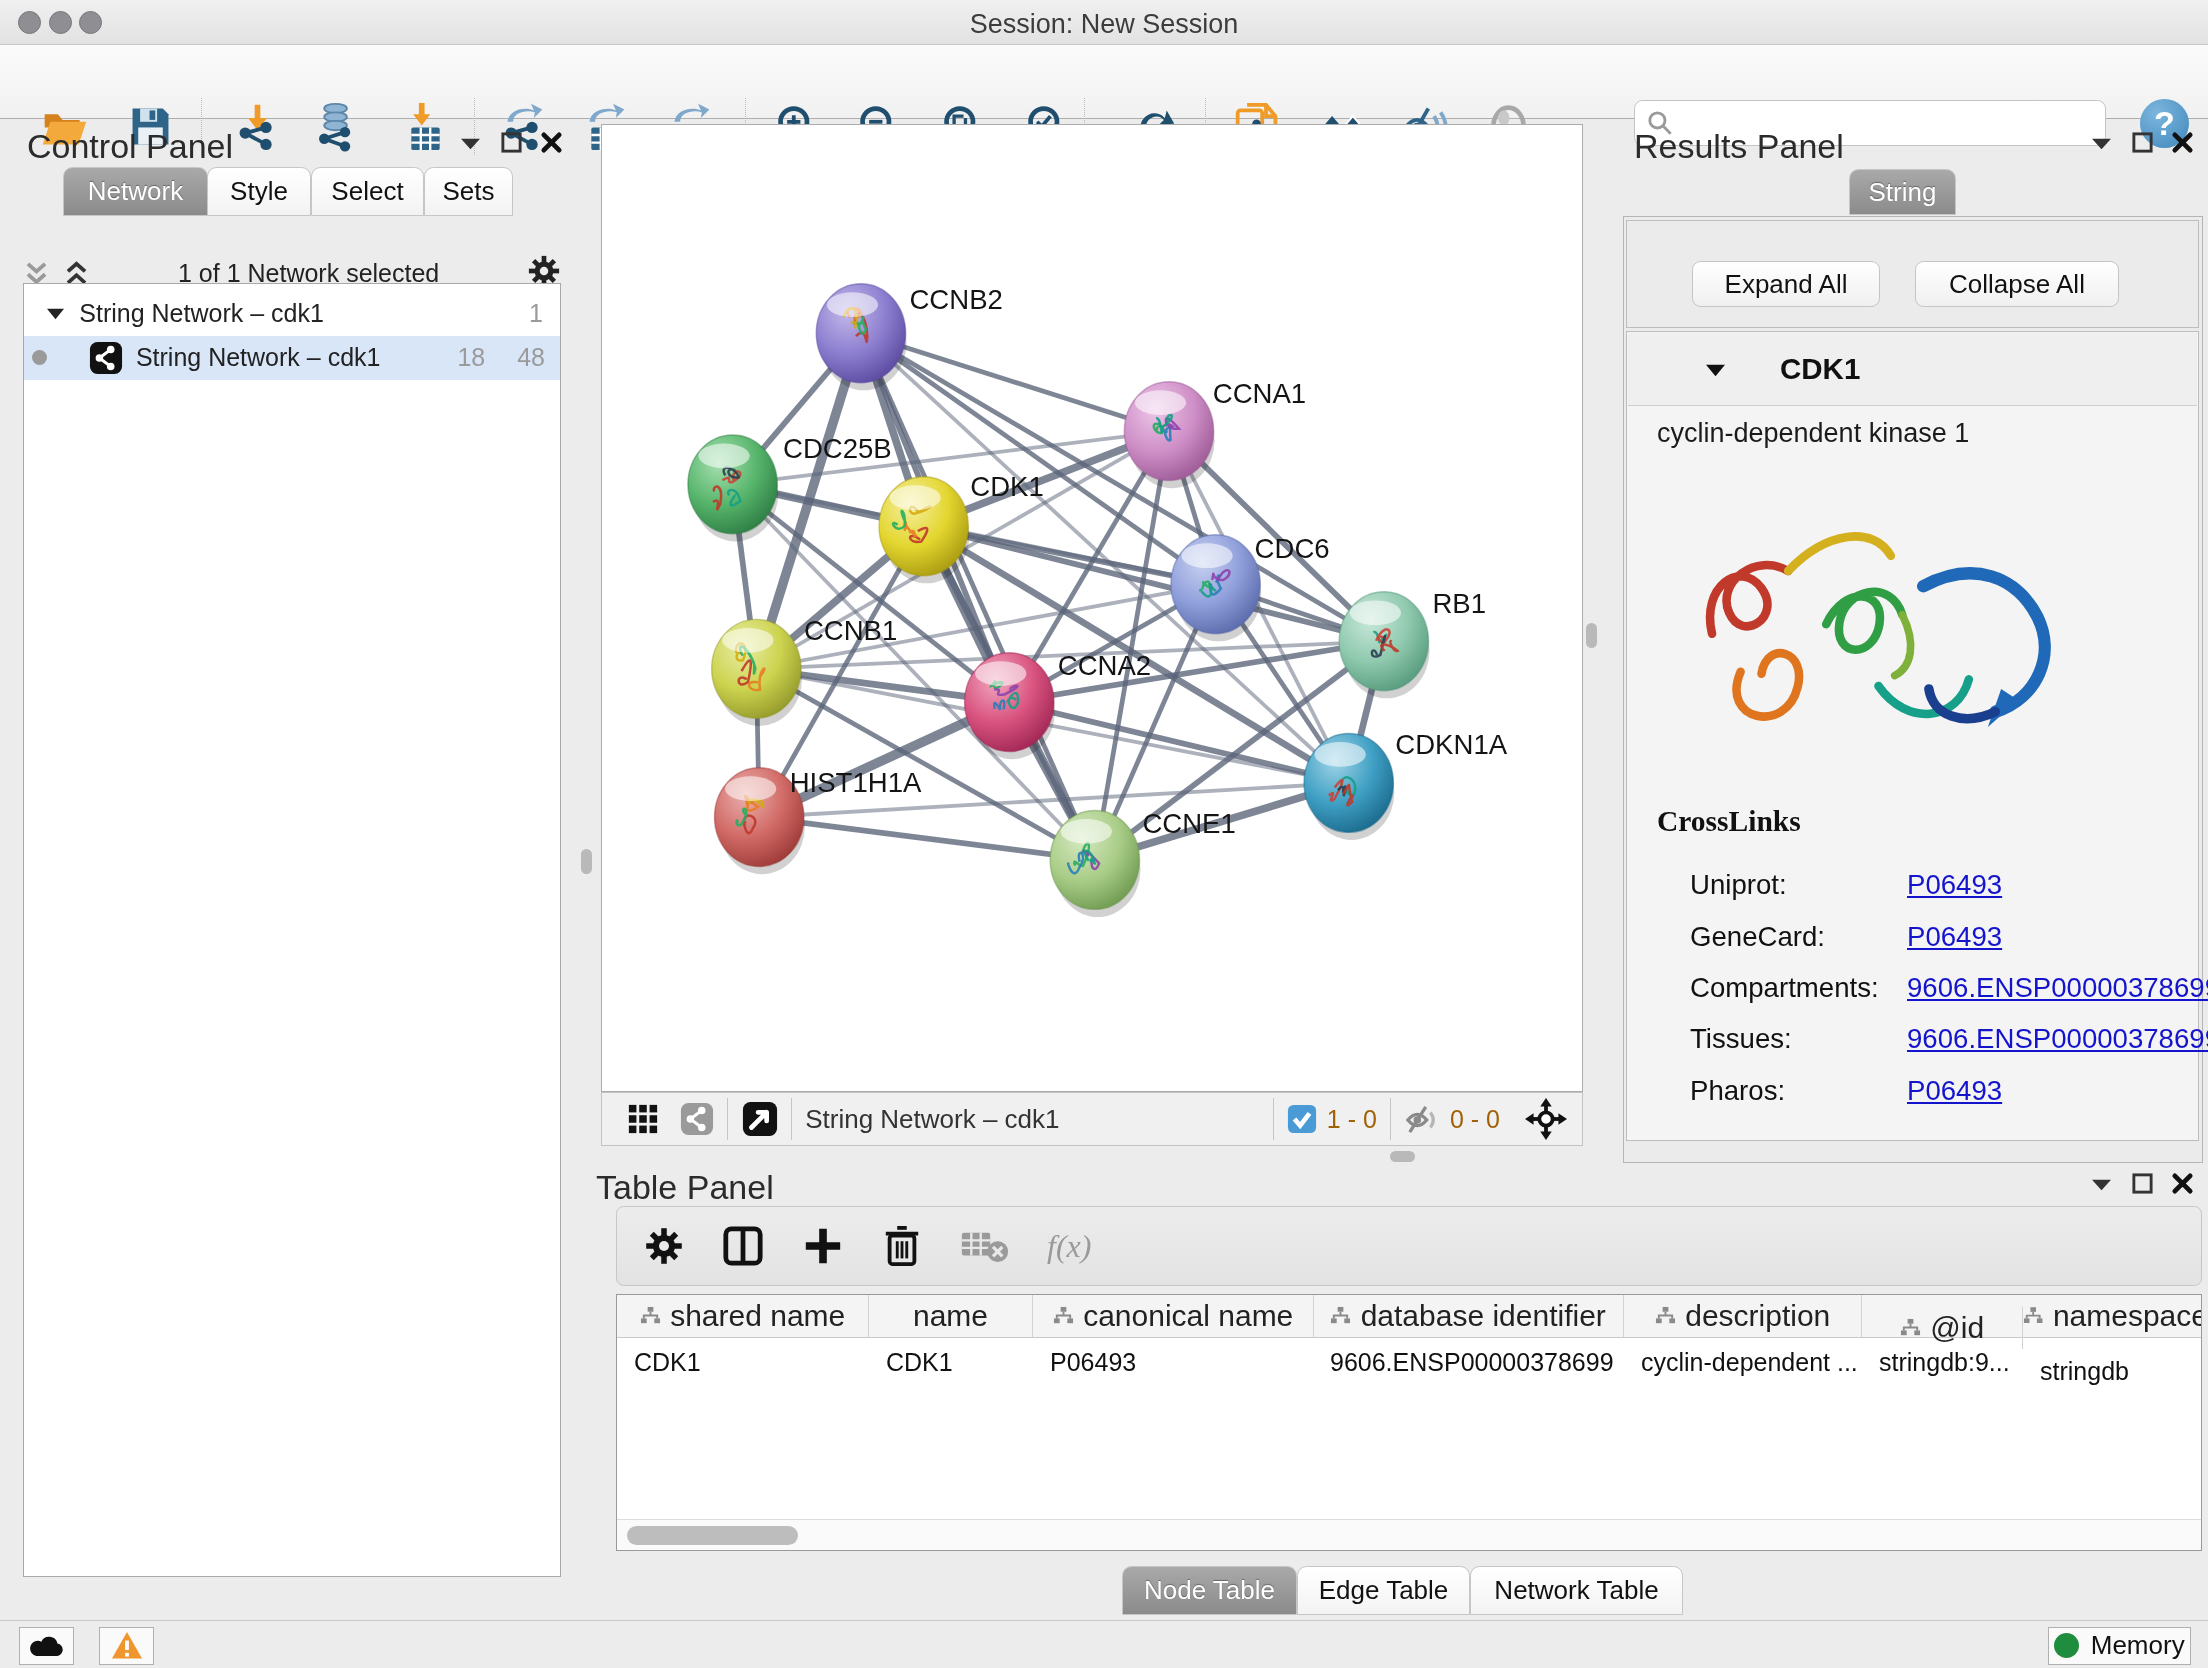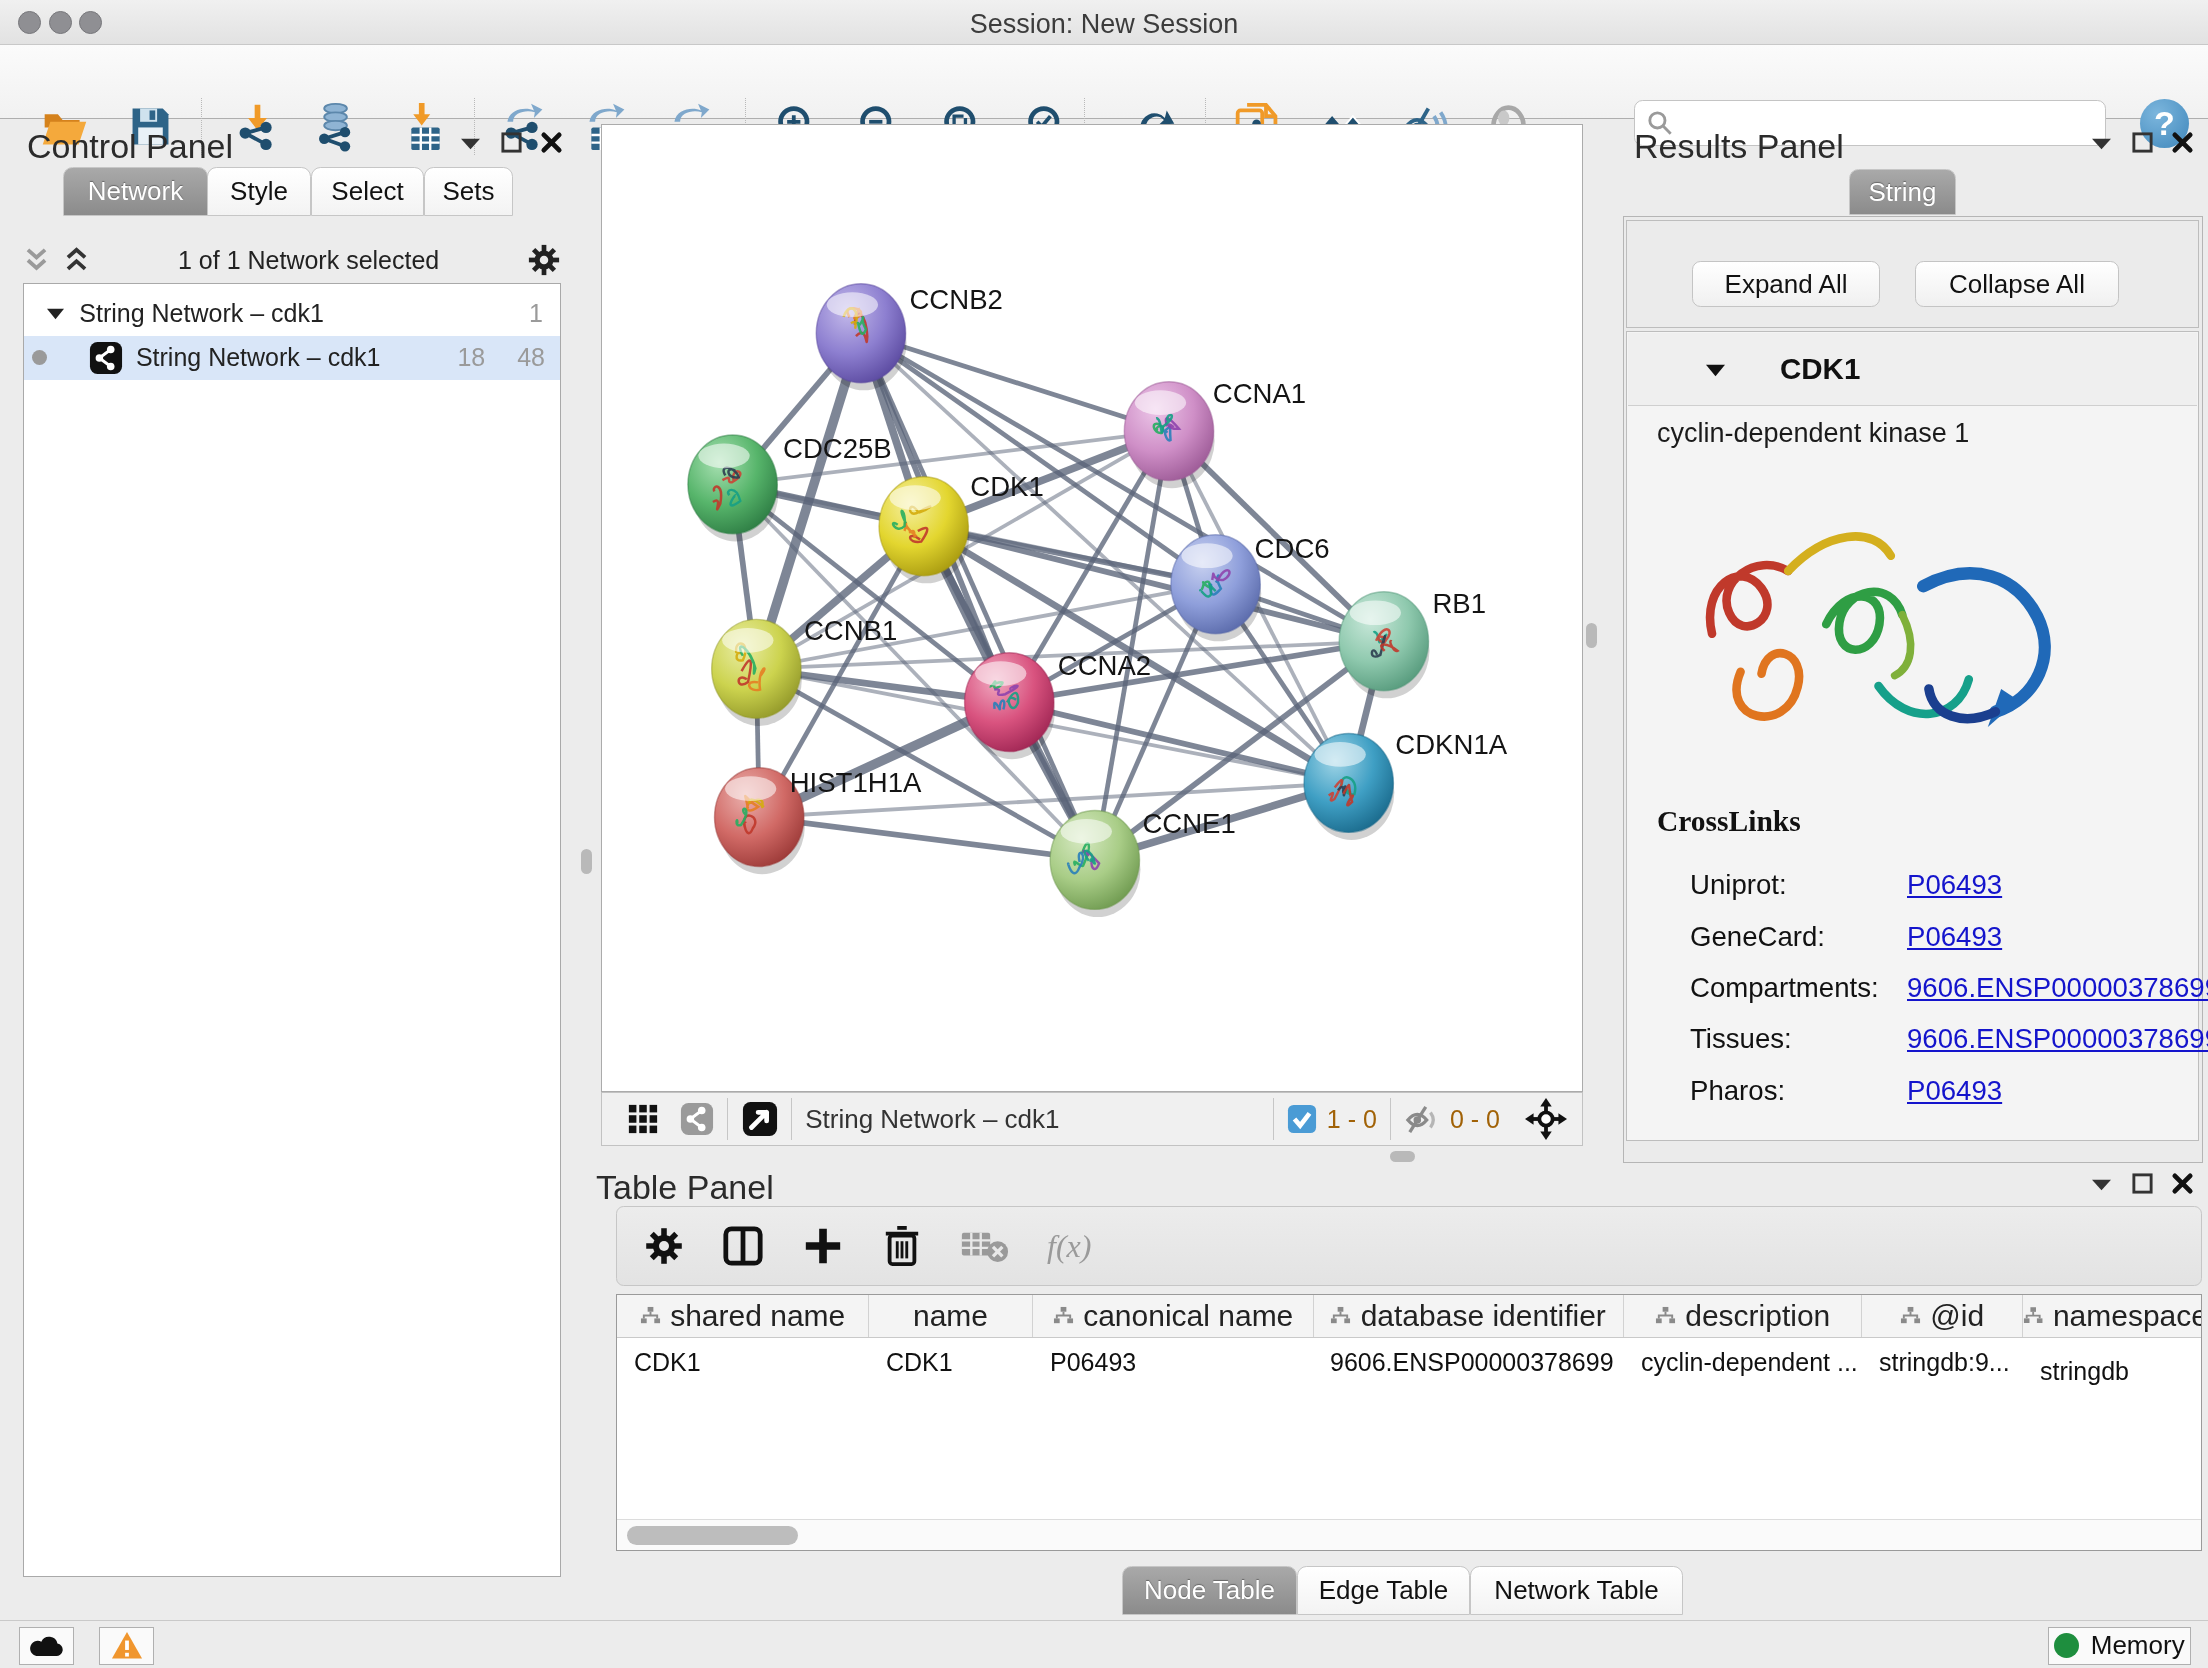--- a/index.html
+++ b/index.html
@@ -30,21 +30,21 @@
   
   .panel-title{font-size:34px;color:#2b2b2b;}
   .hdr-ctrls{display:flex;gap:17px;align-items:center;}
 
   
   #cp-title{left:27px;top:127px;}
   .tab{position:absolute;top:167px;height:49px;box-sizing:border-box;border:1px solid #c6c6c6;
     background:linear-gradient(#ffffff,#f3f3f3);color:#111;font-size:26px;display:flex;align-items:center;
     justify-content:center;border-radius:9.5px 9.5px 0 0;}
   .tab.sel{background:linear-gradient(#a9a9a9,#8b8b8b);color:#fff;text-shadow:0 -1px 1px #666;}
-  #cp-status-row{left:23px;top:240px;width:538px;height:40px;display:flex;align-items:center;}
+  #cp-status-row{left:23px;top:248px;width:538px;height:40px;display:flex;align-items:flex-end;}
   #cp-status{flex:1;text-align:center;font-size:25px;color:#222;}
   #cp-tree{left:23px;top:283px;width:538px;height:1294px;background:#fff;border:1.9px solid #a9a9a9;box-sizing:border-box;}
   .tree-row{position:relative;height:44px;display:flex;align-items:center;font-size:25px;}
   .tree-row .count{color:#9a9a9a;}
   #tree-child{background:#d9e6f8;}
 
   
   #canvas{left:601px;top:124px;width:982px;height:968px;background:#fff;border:1px solid #ababab;box-sizing:border-box;}
   #net-strip{left:601px;top:1092px;width:982px;height:54px;background:#f0f0f0;border:1px solid #c2c2c2;
     box-sizing:border-box;display:flex;align-items:center;}
@@ -743,21 +743,21 @@
       </div>
       <div class="th" style="left: 1007px; width: 238px;">
         <svg width="21" height="21" viewBox="0 0 22 22">
           <rect x="8" y="1" width="6" height="5" fill="#8a8a8a"></rect>
           <rect x="1" y="13" width="6" height="5" fill="#8a8a8a"></rect>
           <rect x="15" y="13" width="6" height="5" fill="#8a8a8a"></rect>
           <path d="M11 6 v4 M4 13 v-3 h14 v3" stroke="#8a8a8a" stroke-width="2" fill="none"></path>
         </svg>
         <span>description</span>
       </div>
-      <div class="th" style="left: 1245px; width: 161px;">
+      <div class="th" style="left: 1245px; width: 161px; margin-top: 12px;">
         <svg width="21" height="21" viewBox="0 0 22 22">
           <rect x="8" y="1" width="6" height="5" fill="#8a8a8a"></rect>
           <rect x="1" y="13" width="6" height="5" fill="#8a8a8a"></rect>
           <rect x="15" y="13" width="6" height="5" fill="#8a8a8a"></rect>
           <path d="M11 6 v4 M4 13 v-3 h14 v3" stroke="#8a8a8a" stroke-width="2" fill="none"></path>
         </svg>
         <span>@id</span>
       </div>
       <div class="th" style="left: 1406px; width: 186px;">
         <svg width="21" height="21" viewBox="0 0 22 22">

